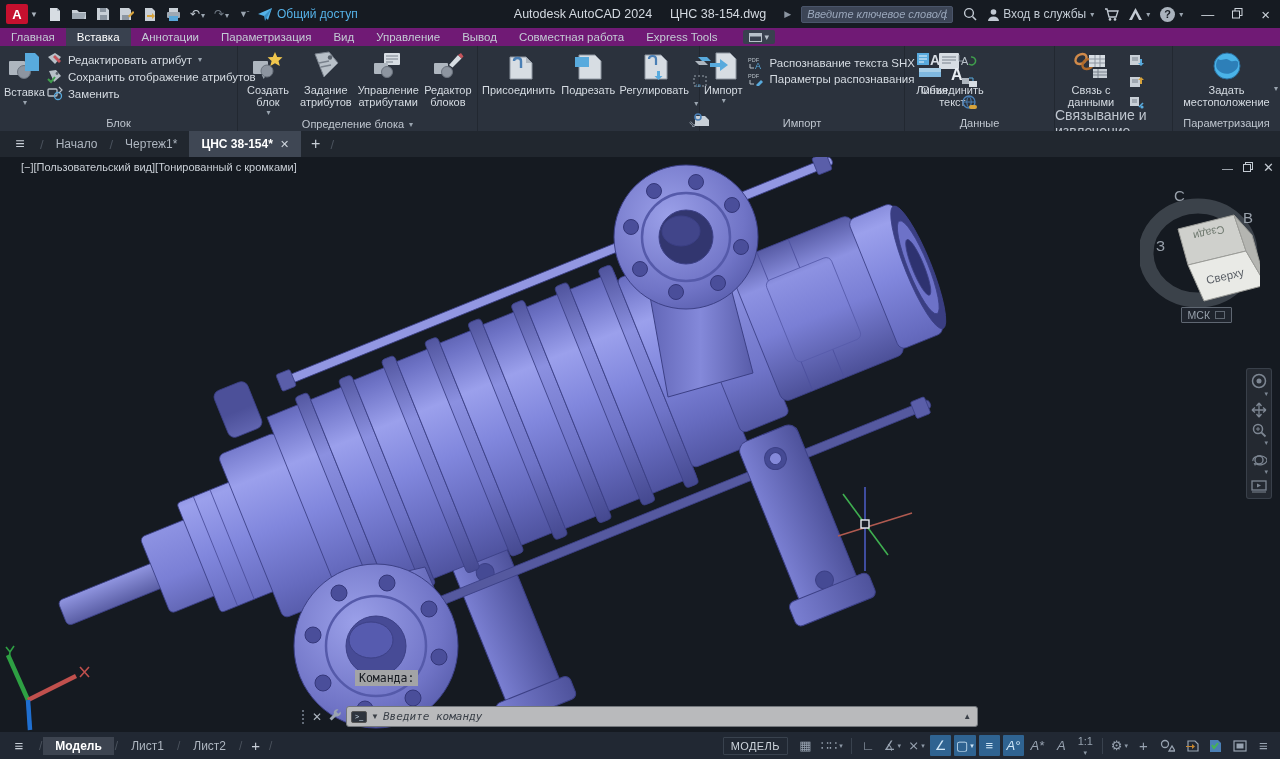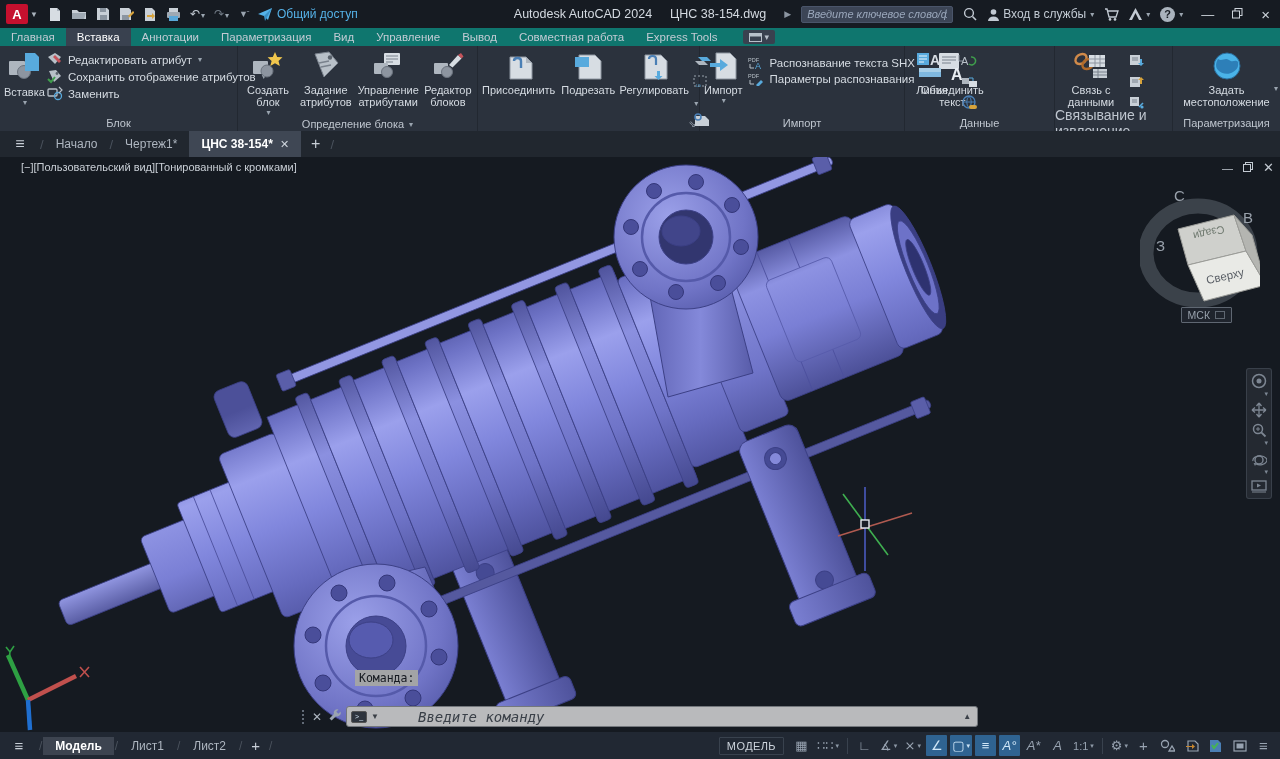--- a/index.html
+++ b/index.html
@@ -25,21 +25,21 @@
   .collapse-arrow { color:#8b95a1; font-size:9px; }
   .searchbox { width:152px; height:17px; background:#3c4556; border:1px solid #4a556a; border-radius:2px;
     color:#9aa7bb; font-style:italic; font-size:11px; padding:0 5px; font-family:"Liberation Sans",sans-serif; }
   .searchbox::placeholder { color:#9aa7bb; font-style:italic; }
   .tbicon { color:#c2cad3; font-size:13px; display:flex; align-items:center; gap:3px; }
   .helpq { width:15px; height:15px; border-radius:50%; background:#aab3bd; color:#161b22;
     display:flex; align-items:center; justify-content:center; font-weight:bold; font-size:11px; }
   .winbtns { display:flex; align-items:center; gap:18px; margin-left:8px; color:#cdd4db; font-size:13px; }
 
   
-  .tabrow { position:absolute; top:28px; left:0; right:0; height:18px; background:#0f766e;
+  .tabrow { position:absolute; top:28px; left:0; right:0; height:18px; background:#701a75;
     display:flex; align-items:stretch; font-size:11.5px; color:#c3cbd4; }
   .rtab { display:flex; align-items:center; padding:0 11px; cursor:default; }
   .rtab.active { background:#39414f; color:#fff; }
   .ribbon-toggle { margin-left:14px; display:flex; align-items:center; gap:3px; background:#39414f;
     border-radius:2px; padding:0 6px; margin-top:2px; margin-bottom:2px; color:#b8c1cb; font-size:9px; }
 
   
   .ribbon { position:absolute; top:46px; left:0; right:0; height:85px; background:#2b323d;
     display:flex; color:#d5dbe2; }
   .panel { position:relative; border-right:1px solid #222831; display:flex; flex-direction:column; }
@@ -90,40 +90,40 @@
   .cmdbar { position:absolute; left:300px; top:549px; display:flex; align-items:center; gap:4px; }
   .cmd-dots { display:flex; flex-direction:column; gap:2px; padding:0 2px; }
   .cmd-dots i { width:2px; height:2px; background:#7d8794; border-radius:50%; display:block; }
   .cmd-x { color:#aeb6c0; font-size:12px; padding:0 2px; }
   .cmdfield { width:632px; height:21px; background:#b9babc; border:1px solid #73777c; border-radius:3px;
     display:flex; align-items:center; padding:0 4px; gap:4px; }
   .cmd-ico { width:16px; height:12px; background:#2e343d; border:1px solid #555; border-radius:2px;
     color:#cfe0ee; font-size:7px; display:flex; align-items:center; justify-content:center; }
   .cmd-dd { font-size:8px; color:#3a3f46; }
   .cmdinput { flex:1; border:none; outline:none; background:transparent; font-style:italic;
-    font-family:"DejaVu Sans Mono",monospace; font-size:14px; color:#2a3038;margin-left:35px; }
+    font-family:"DejaVu Sans Mono",monospace; font-size:11px; color:#2a3038; }
   .cmdinput::placeholder { color:#3a4048; font-style:italic; }
   .cmd-up { color:#3a4048; font-size:8px; padding-right:2px; }
 
   
   .bottombar { position:absolute; left:0; right:0; bottom:0; height:27px; background:#212833;
     display:flex; align-items:center; color:#aeb6c0; font-size:12px; }
   .lt-menu { width:38px; text-align:center; font-size:15px; color:#c8cfd7; }
   .ltab { padding:2px 12px; }
   .ltab.active { background:#3d4450; color:#fff; font-weight:bold; }
   .lt-sep { color:#4a525d; margin:0 1px; }
   .lt-plus { font-size:15px; color:#c8cfd7; padding:0 8px; }
   .statusicons { margin-left:auto; display:flex; align-items:center; gap:3px; padding-right:6px; }
   .sic { min-width:21px; height:21px; display:flex; align-items:center; justify-content:center;
     color:#98a3b1; font-size:13px; border-radius:1px; position:relative; gap:2px; padding:0 2px; }
   .sic.active { background:#2f6391; color:#cfe6f7; }
   .sic .dd2 { font-size:7px; color:#8d98a6; }
   .sic.active .dd2 { color:#cfe6f7; }
   .modelbtn { font-size:11px; color:#cdd4dc; letter-spacing:.4px; padding:2px 7px; border:1px solid #39424e; border-radius:1px; margin-right:4px; }
-  .scale-chip { font-size:11px; }
+  .scale-chip { font-size:11px;flex-direction:column; }
   .sep-v { width:1px; height:16px; background:#39424e; margin:0 3px; }
 </style>
 </head>
 <body>
 
 <div class="app">
 
   <div class="titlebar">
     <div class="logo">A</div>
     <span class="logo-dd">▼</span>

